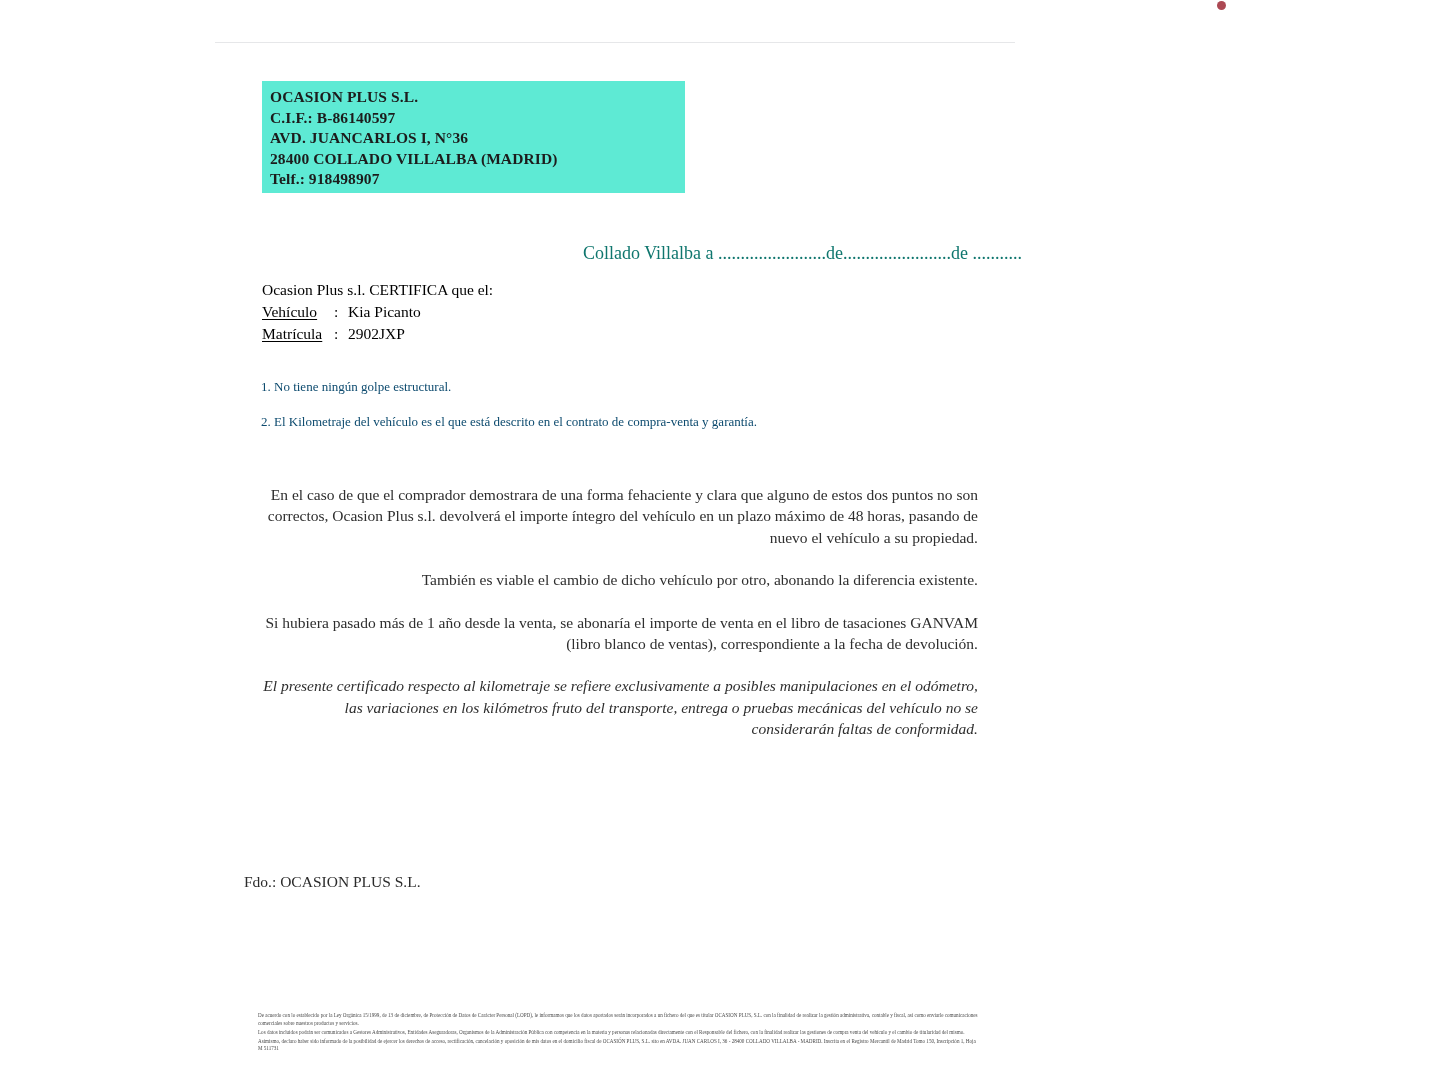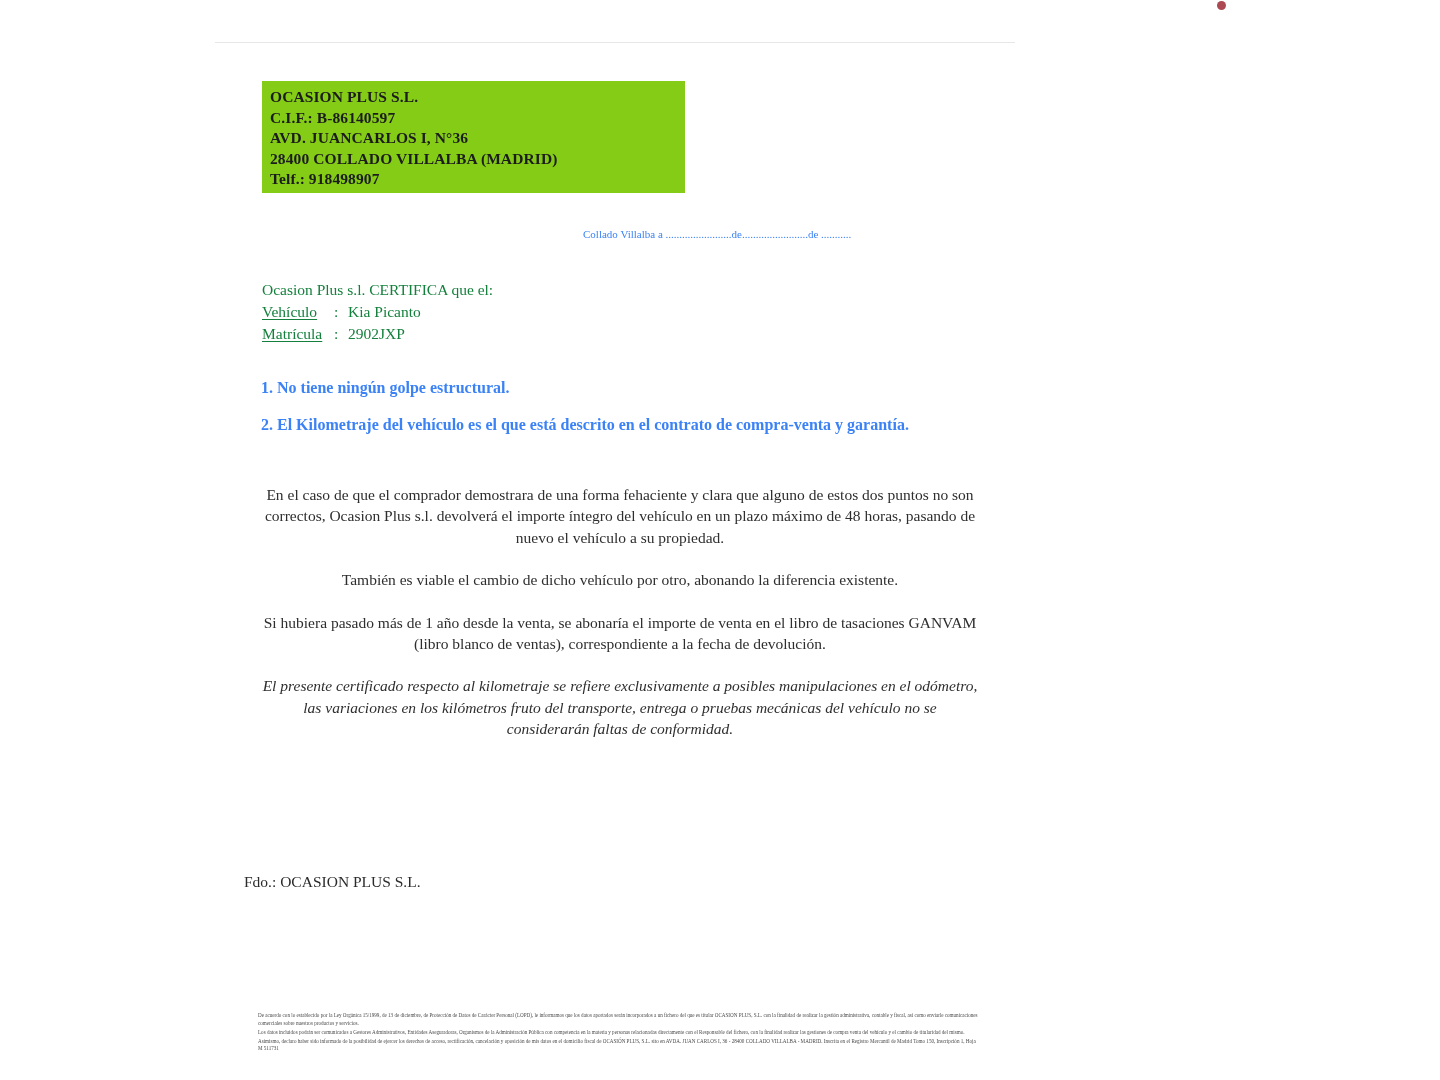--- a/index.html
+++ b/index.html
@@ -50,92 +50,91 @@
     filter: blur(.4px);
   }
 
   
   #letterhead {
     position: absolute;
     left: 262px;
     top: 81px;
     width: 423px;
     height: 112px;
-    background: #84cc16;
+    background: #5eead4;
     padding: 6px 0 0 8px;
     box-sizing: border-box;
   }
   #letterhead .lh-line {
     font-weight: bold;
     font-size: 15.5px;
     line-height: 20.6px;
     letter-spacing: .1px;
     color: #1c1c1c;
     white-space: nowrap;
   }
 
   
   #date-line {
     position: absolute;
     left: 583px;
-    top: 225px;
-    font-size: 11px;
+    top: 244px;
+    font-size: 18px;
     line-height: 19px;
     white-space: nowrap;
-    color: #3b82f6;
+    color: #0f766e;
   }
 
   
   #certify-block {
     position: absolute;
     left: 262px;
     top: 279px;
     font-size: 15.5px;
     line-height: 22px;
-    color: #15803d;
+    color: #000000;
   }
   #certify-block .row {
     white-space: nowrap;
   }
   #certify-block .lbl {
     display: inline-block;
     width: 72px;
     text-decoration: underline;
     text-underline-offset: 2px;
   }
   #certify-block .sep {
     display: inline-block;
     width: 14px;
   }
 
   
   #points {
     position: absolute;
     left: 261px;
     top: 379px;
-    font-size: 16px;
-    color: #3b82f6;
-    font-weight: bold;
+    font-size: 13px;
+    color: #0c4a6e;
   }
   #points .point {
     white-space: nowrap;
     margin-bottom: 19px;
   }
   #points .point:last-child { margin-bottom: 0; }
 
   
   #body-copy {
     position: absolute;
     left: 262px;
     top: 484px;
     width: 716px;
     font-size: 15.5px;
     line-height: 21.4px;
     color: #2e2e2e;
-    text-align: center;
+    text-align: right;
   }
   #body-copy p {
     margin: 0 0 21px 0;
   }
   #body-copy p.tight { margin-bottom: 21px; margin-top: 16px; }
   #body-copy p:last-child { margin-bottom: 0; font-style: italic; }
 
   
   #signature {
     position: absolute;

